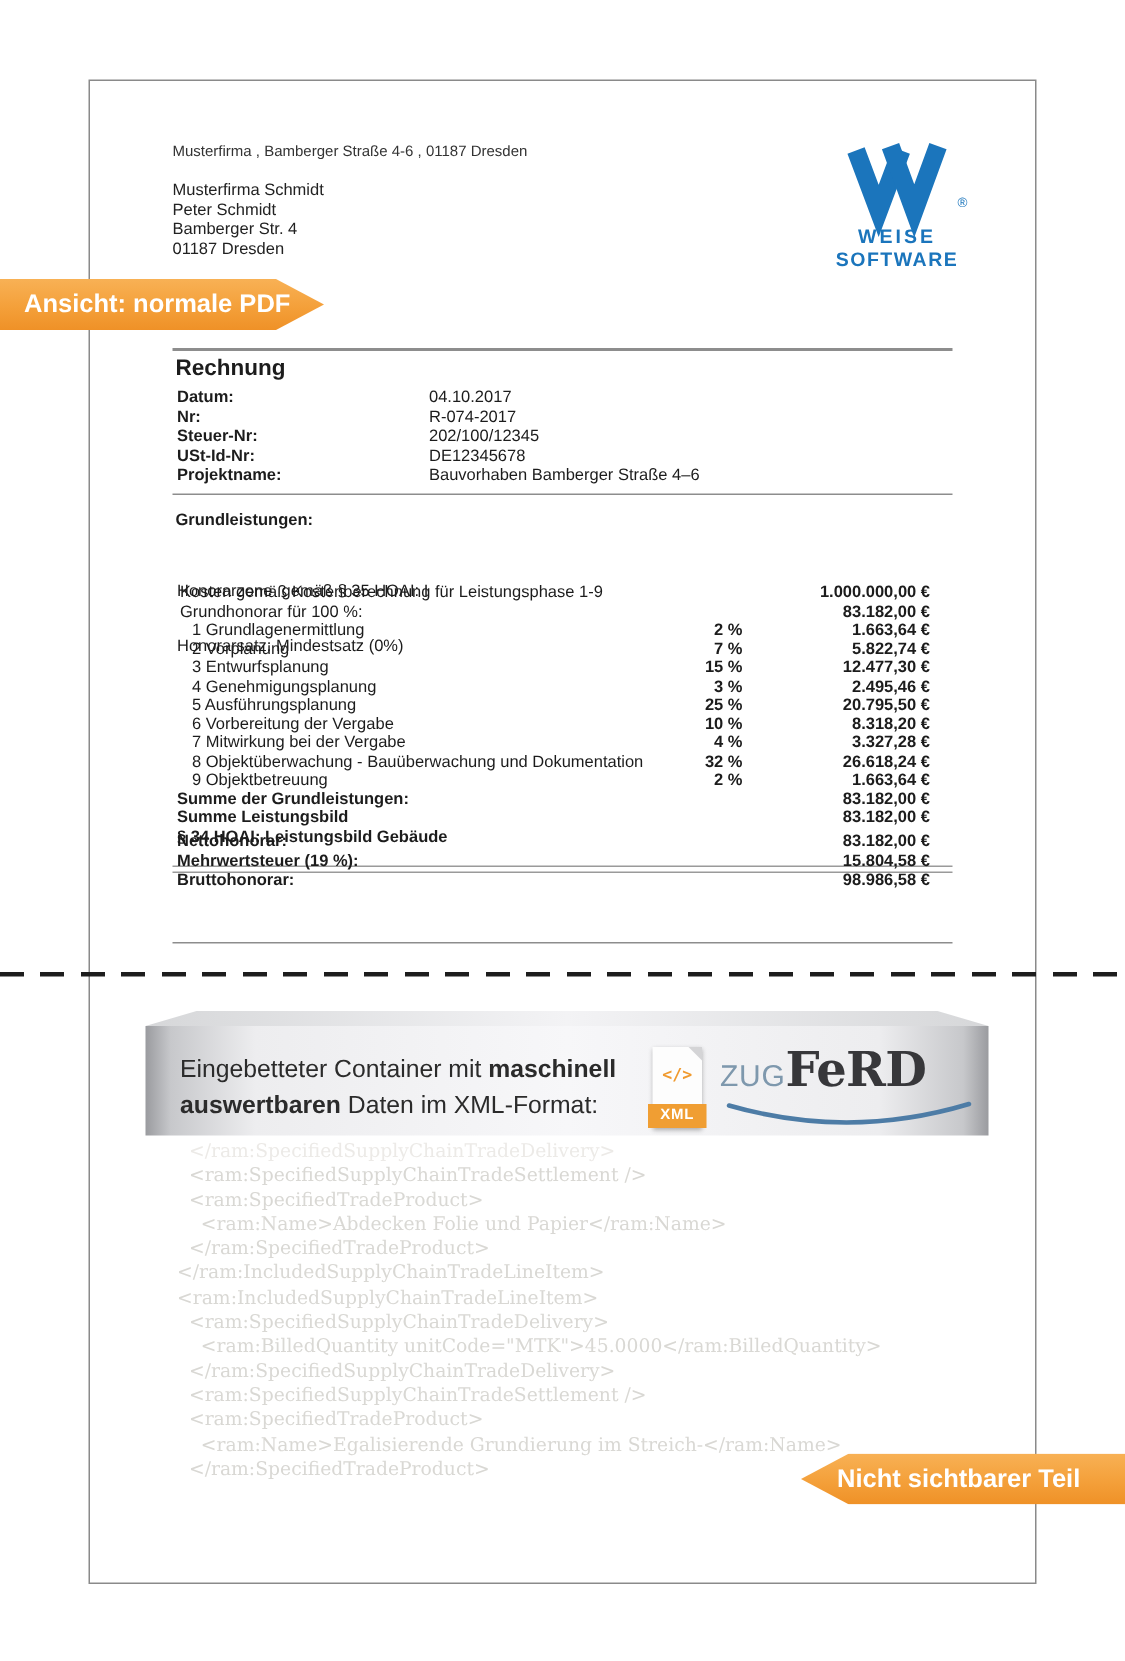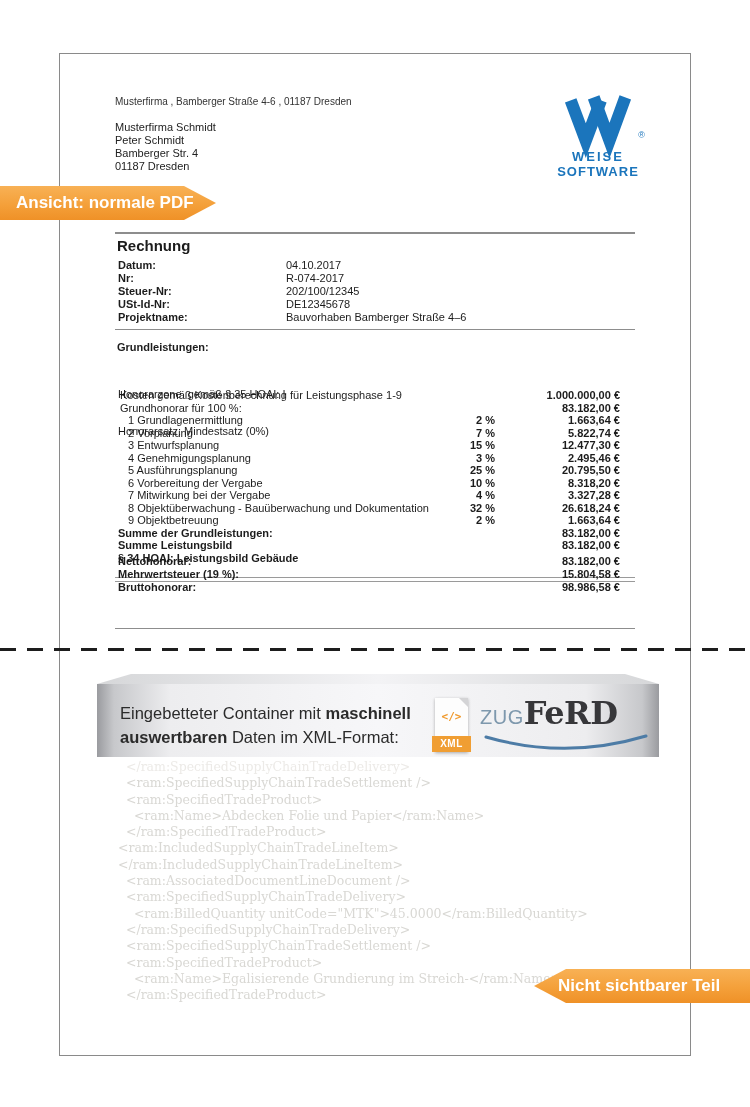--- a/index.html
+++ b/index.html
@@ -256,23 +256,22 @@
       </svg>
     </div>
   </div>
 
   <div class="xml-code">
     <div class="xml-line faint">  &lt;/ram:SpecifiedSupplyChainTradeDelivery&gt;</div>
     <div class="xml-line">  &lt;ram:SpecifiedSupplyChainTradeSettlement /&gt;</div>
     <div class="xml-line">  &lt;ram:SpecifiedTradeProduct&gt;</div>
     <div class="xml-line">    &lt;ram:Name&gt;Abdecken Folie und Papier&lt;/ram:Name&gt;</div>
     <div class="xml-line">  &lt;/ram:SpecifiedTradeProduct&gt;</div>
+    <div class="xml-line">&lt;/ram:IncludedSupplyChainTradeLineItem&gt;</div>
     <div class="xml-line">&lt;ram:IncludedSupplyChainTradeLineItem&gt;</div>
-    <div class="xml-line">&lt;/ram:IncludedSupplyChainTradeLineItem&gt;</div>
-    <div class="xml-line">  &lt;ram:AssociatedDocumentLineDocument /&gt;</div>
     <div class="xml-line">  &lt;ram:SpecifiedSupplyChainTradeDelivery&gt;</div>
     <div class="xml-line">    &lt;ram:BilledQuantity unitCode="MTK"&gt;45.0000&lt;/ram:BilledQuantity&gt;</div>
     <div class="xml-line">  &lt;/ram:SpecifiedSupplyChainTradeDelivery&gt;</div>
     <div class="xml-line">  &lt;ram:SpecifiedSupplyChainTradeSettlement /&gt;</div>
     <div class="xml-line">  &lt;ram:SpecifiedTradeProduct&gt;</div>
     <div class="xml-line">    &lt;ram:Name&gt;Egalisierende Grundierung im Streich-&lt;/ram:Name&gt;</div>
     <div class="xml-line">  &lt;/ram:SpecifiedTradeProduct&gt;</div>
   </div>
 
   <div class="callout callout-right">

